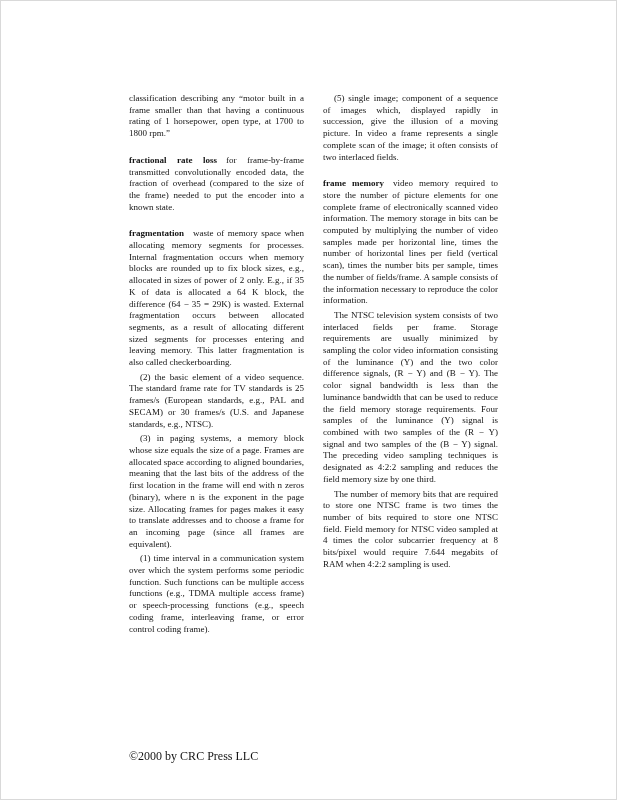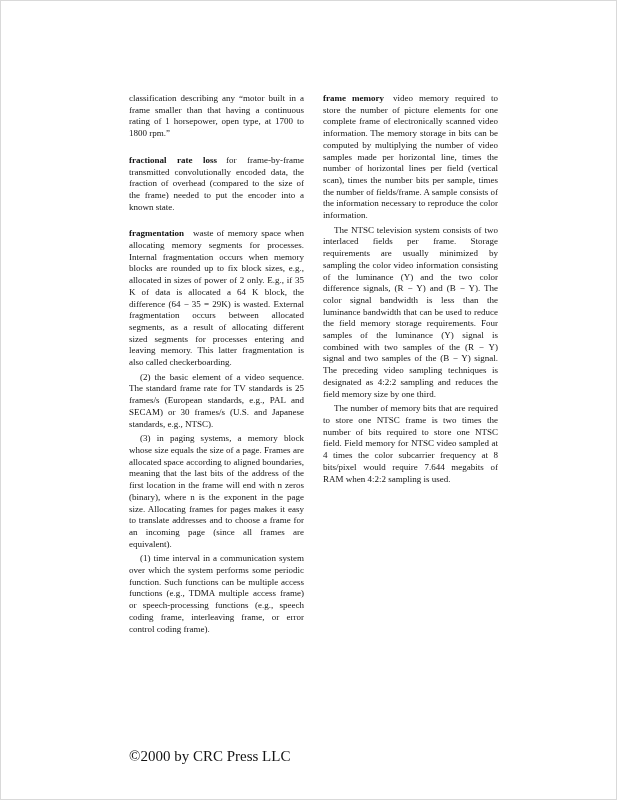--- a/index.html
+++ b/index.html
@@ -45,38 +45,39 @@
   .col .para:first-child {
     margin-top: 0;
   }
   b.term {
     font-weight: bold;
   }
   .footer {
     position: absolute;
     left: 128px;
     top: 750px;
-    font-size: 15px;
+    font-size: 12px;
     line-height: 11px;
     color: #141414;
   }
 </style>
 </head>
 <body>
 
 <div class="page">
   <div class="content">
     <div class="col">
         <p class="para">classification describing any “motor built in a frame smaller than that having a continuous rating of 1 horsepower, open type, at 1700 to 1800 rpm.”</p>
         <p class="para"><b class="term">fractional rate loss</b> for frame-by-frame transmitted convolutionally encoded data, the fraction of overhead (compared to the size of the frame) needed to put the encoder into a known state.</p>
         <p class="para"><b class="term">fragmentation</b> waste of memory space when allocating memory segments for processes. Internal fragmentation occurs when memory blocks are rounded up to fix block sizes, e.g., allocated in sizes of power of 2 only. E.g., if 35 K of data is allocated a 64 K block, the difference (64 − 35 = 29K) is wasted. External fragmentation occurs between allocated segments, as a result of allocating different sized segments for processes entering and leaving memory. This latter fragmentation is also called checkerboarding.</p>
         <p class="para indent">(2) the basic element of a video sequence. The standard frame rate for TV standards is 25 frames/s (European standards, e.g., PAL and SECAM) or 30 frames/s (U.S. and Japanese standards, e.g., NTSC).</p>
         <p class="para indent">(3) in paging systems, a memory block whose size equals the size of a page. Frames are allocated space according to aligned boundaries, meaning that the last bits of the address of the first location in the frame will end with n zeros (binary), where n is the exponent in the page size. Allocating frames for pages makes it easy to translate addresses and to choose a frame for an incoming page (since all frames are equivalent).</p>
         <p class="para indent">(1) time interval in a communication system over which the system performs some periodic function. Such functions can be multiple access functions (e.g., TDMA multiple access frame) or speech-processing functions (e.g., speech coding frame, interleaving frame, or error control coding frame).</p>
       </div>
     <div class="col">
+        <p class="para indent">(5) single image; component of a sequence of images which, displayed rapidly in succession, give the illusion of a moving picture. In video a frame represents a single complete scan of the image; it often consists of two interlaced fields.</p>
         <p class="para"><b class="term">frame memory</b> video memory required to store the number of picture elements for one complete frame of electronically scanned video information. The memory storage in bits can be computed by multiplying the number of video samples made per horizontal line, times the number of horizontal lines per field (vertical scan), times the number bits per sample, times the number of fields/frame. A sample consists of the information necessary to reproduce the color information.</p>
         <p class="para indent">The NTSC television system consists of two interlaced fields per frame. Storage requirements are usually minimized by sampling the color video information consisting of the luminance (Y) and the two color difference signals, (R − Y) and (B − Y). The color signal bandwidth is less than the luminance bandwidth that can be used to reduce the field memory storage requirements. Four samples of the luminance (Y) signal is combined with two samples of the (R − Y) signal and two samples of the (B − Y) signal. The preceding video sampling techniques is designated as 4:2:2 sampling and reduces the field memory size by one third.</p>
         <p class="para indent">The number of memory bits that are required to store one NTSC frame is two times the number of bits required to store one NTSC field. Field memory for NTSC video sampled at 4 times the color subcarrier frequency at 8 bits/pixel would require 7.644 megabits of RAM when 4:2:2 sampling is used.</p>
       </div>
   </div>
   <div class="footer">©2000 by CRC Press LLC</div>
 </div>
 
 </body></html>

